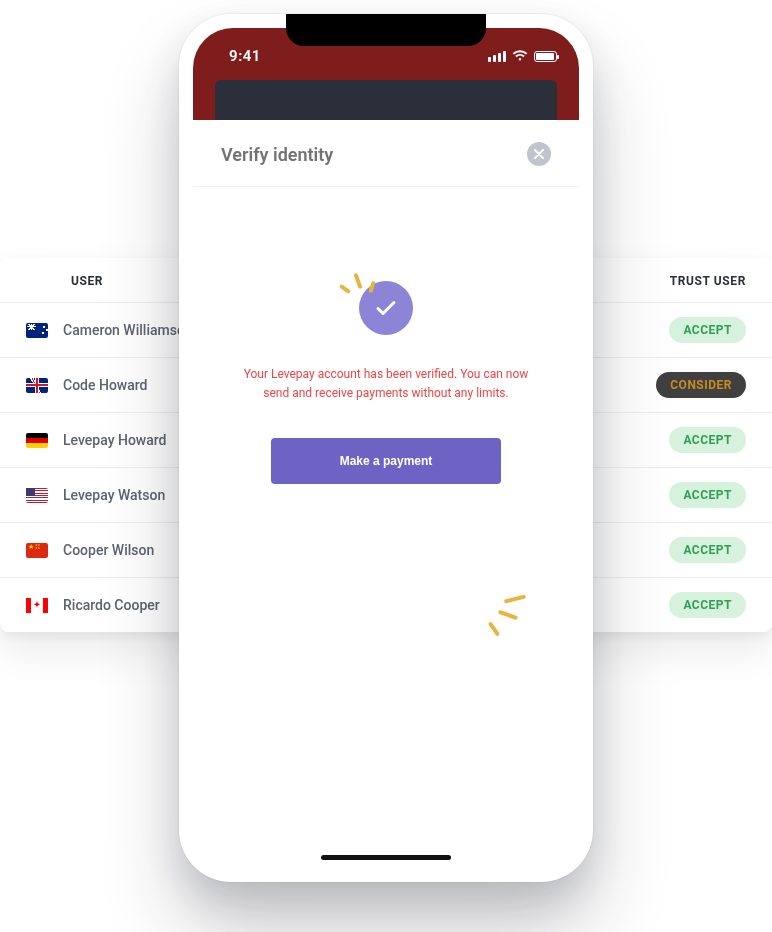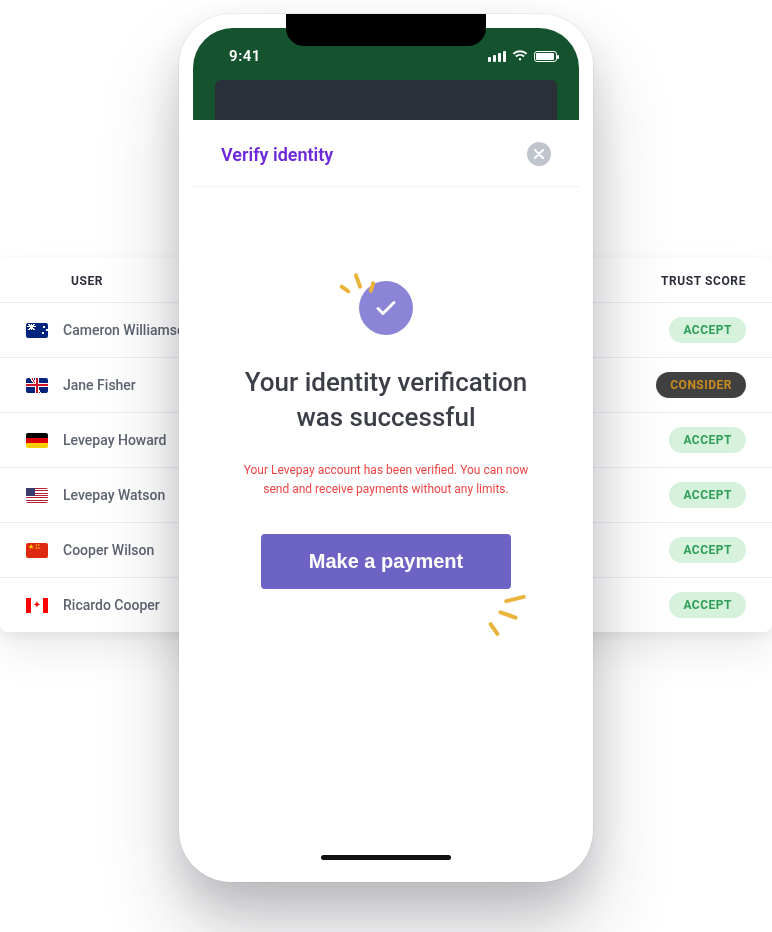--- a/index.html
+++ b/index.html
@@ -122,21 +122,21 @@
   }
   .phone-inner {
     position: absolute;
     inset: 14px;
     border-radius: 40px;
     overflow: hidden;
     background: #ffffff;
   }
   .status-area {
     height: 92px;
-    background: #14532d;
+    background: #7f1d1d;
     padding: 12px 22px 0 22px;
     color: #ffffff;
   }
   .status-bar {
     display: flex;
     justify-content: space-between;
     align-items: center;
     height: 32px;
   }
   .status-time { width: 60px; text-align:center; font-size: 15px; font-weight: 600; letter-spacing: 0.5px; }
@@ -159,21 +159,21 @@
   .batt { width:23px; height:11px; border:1px solid #fff; border-radius:3px; position:relative; }
   .batt::after { content:""; position:absolute; right:-3px; top:3px; width:2px; height:4px; background:#fff; border-radius:1px; }
   .batt i { display:block; margin:1px; height:7px; width:18px; background:#fff; border-radius:1px; }
 
   .app-header-strip { height: 40px; margin-top:8px; border-top-left-radius:6px; border-top-right-radius:6px; background:#2b2f3a; }
   .app-header {
     display:flex; align-items:center; justify-content:space-between;
     padding: 22px 28px 20px 28px;
     border-bottom: 1px solid #eef0f3;
   }
-  .app-title { font-size: 18px; font-weight: 600; color:#6d28d9; }
+  .app-title { font-size: 18px; font-weight: 600; color:#737373; }
   .close-btn { width:24px; height:24px; border-radius:50%; background:#bfc4cd; display:flex; align-items:center; justify-content:center; cursor:pointer; }
   .close-btn svg { width:10px; height:10px; }
 
   .content {
     padding: 86px 34px 0 34px;
     text-align: center;
     position: relative;
   }
   .sparkle3 { position:relative; width:0; height:0; margin:0 auto 8px auto; left:-30px; }
   .sparkle3 i { position:absolute; background:#e9b43b; border-radius:2px; }
@@ -198,21 +198,21 @@
   .subtext {
     font-size: 12px;
     line-height: 1.55;
     color: #ef4444;
     margin: 0 6px 36px 6px;
   }
   .cta {
     display:inline-block;
     background:#6c63c4;
     color:#fff;
-    font-size:20px;
+    font-size:12px;
     font-weight:600;
     padding: 16px 48px;
     border-radius:4px;
     border:none;
     cursor:pointer;
     min-width: 230px;
   }
   .sparkle-cta { position:absolute; left:50%; margin-left:118px; top:410px; width:0; height:0; }
   .sparkle-cta i { position:absolute; background:#e9b43b; border-radius:2px; }
   .sparkle-cta i:nth-child(1){ width:22px; height:4px; left:0; top:0; transform:rotate(-14deg); }
@@ -223,35 +223,35 @@
     position:absolute; bottom:8px; left:50%; transform:translateX(-50%);
     width:130px; height:5px; background:#111; border-radius:3px;
   }
 </style>
 </head>
 <body>
 
 <div class="table-card">
   <div class="table-header">
     <span class="th">USER</span>
-    <span class="th">TRUST SCORE</span>
+    <span class="th">TRUST USER</span>
   </div>
 
   <div class="t-row">
     <div class="user-cell">
       <span class="flag flag-au"></span>
       <span class="user-name">Cameron Williamson</span>
     </div>
     <span class="badge accept">ACCEPT</span>
   </div>
 
   <div class="t-row">
     <div class="user-cell">
       <span class="flag flag-gb"></span>
-      <span class="user-name">Jane Fisher</span>
+      <span class="user-name">Code Howard</span>
     </div>
     <span class="badge consider">CONSIDER</span>
   </div>
 
   <div class="t-row">
     <div class="user-cell">
       <span class="flag flag-de"></span>
       <span class="user-name">Levepay Howard</span>
     </div>
     <span class="badge accept">ACCEPT</span>
@@ -327,21 +327,20 @@
           <i></i>
           <i></i>
         </div>
 
       <div class="check-badge">
         <svg viewBox="0 0 24 24">
             <path d="M4 12.5l5 5L20 6.5" fill="none" stroke="#fff" stroke-width="3" stroke-linecap="round" stroke-linejoin="round"></path>
           </svg>
       </div>
 
-      <h1 class="heading">Your identity verification was successful</h1>
 
       <p class="subtext">Your Levepay account has been verified. You can now send and receive payments without any limits.</p>
 
       <button class="cta">Make a payment</button>
 
       <div class="sparkle-cta">
           <i></i>
           <i></i>
           <i></i>
         </div>

